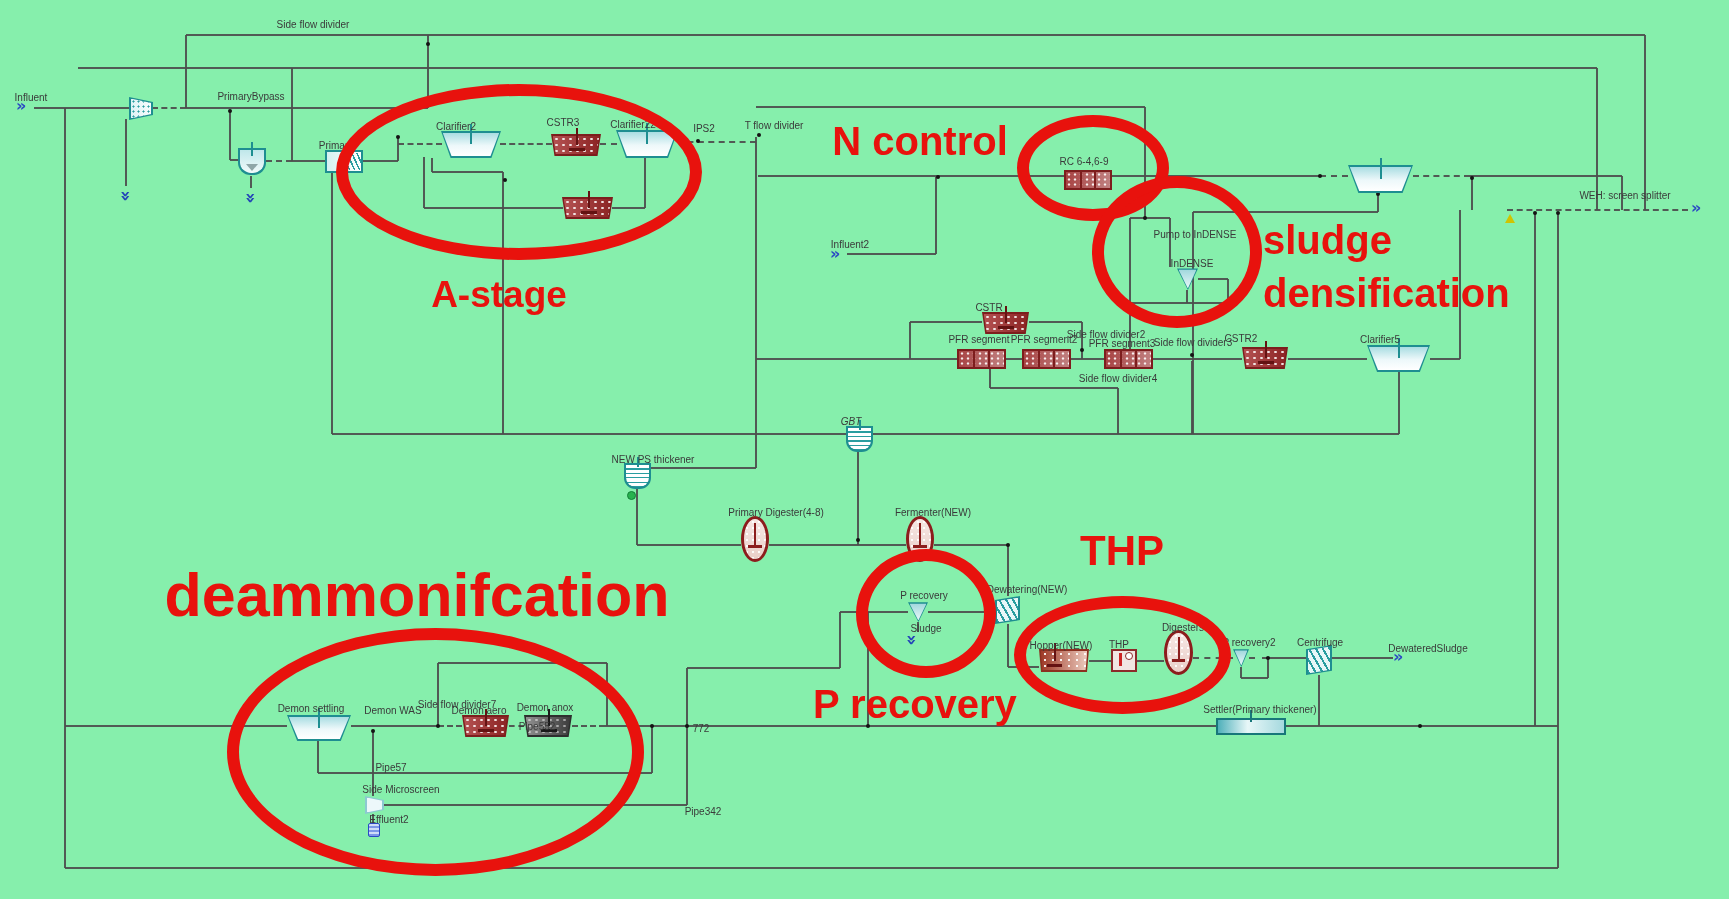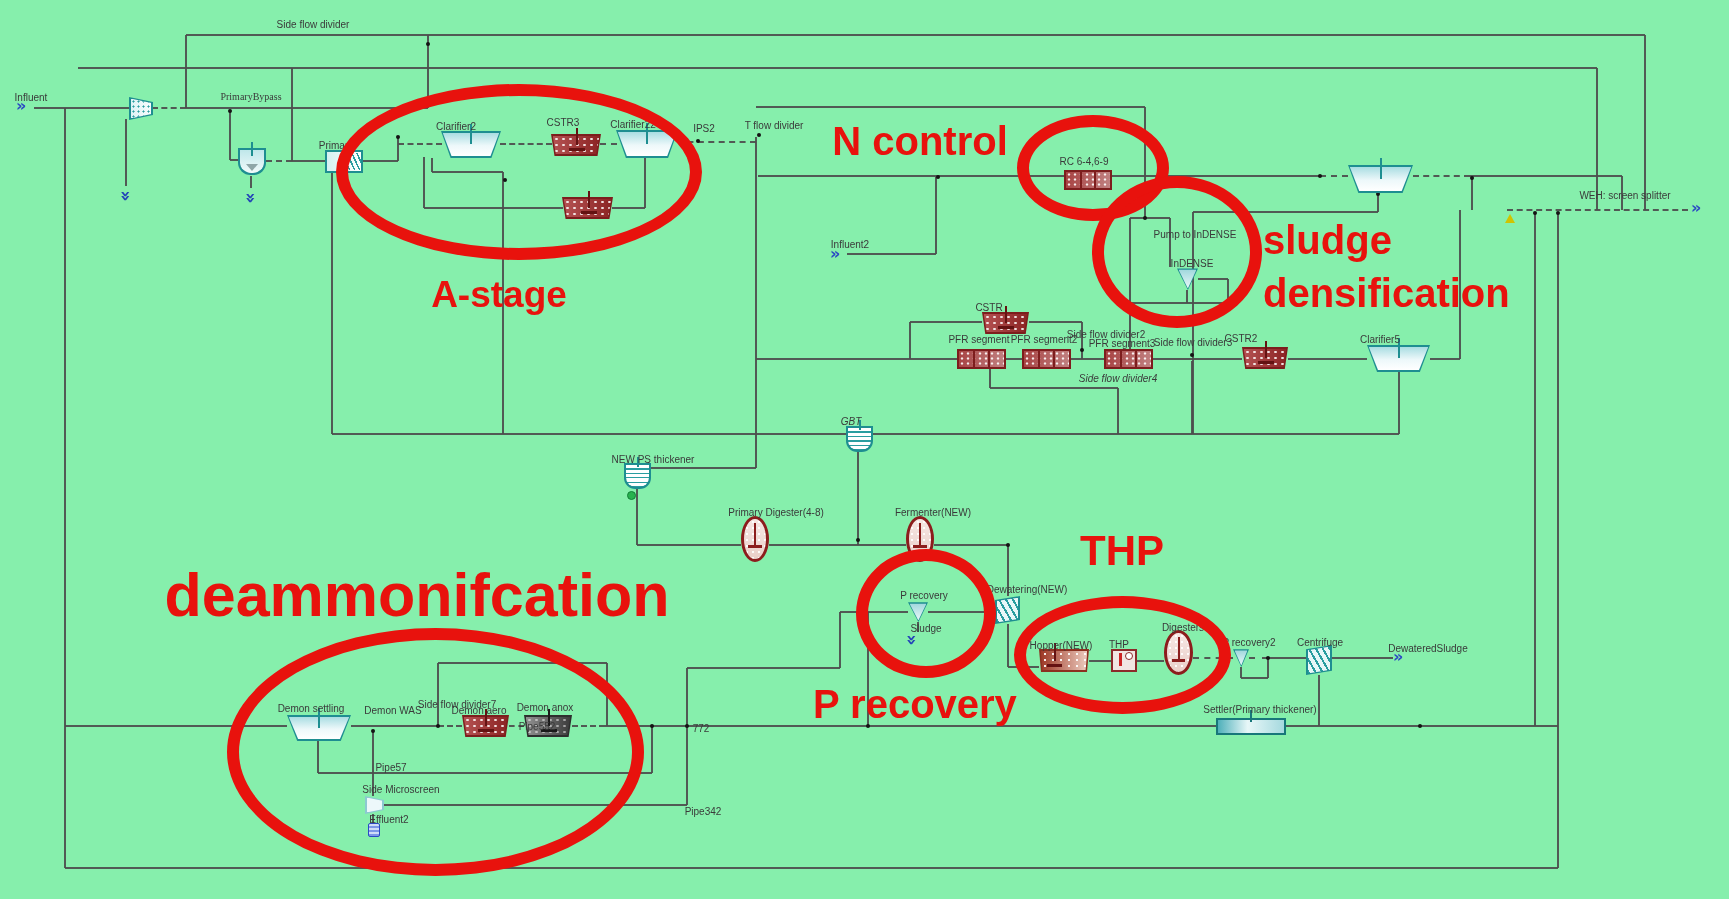--- a/index.html
+++ b/index.html
@@ -415,39 +415,39 @@
     </div>
     <div class="unit u-screen2" style="left: 365px; top: 796px; width: 19px; height: 18px;">
       <b>
         <i></i>
       </b>
     </div>
     <div class="unit u-etank" style="left: 368px; top: 823px; width: 12px; height: 14px;"></div>
     <div class="unit u-flowr" style="left: 1691px; top: 203px; width: 15px; height: 12px;"></div>
     <div class="lbl" style="left: 313px; top: 24px;">Side flow divider</div>
     <div class="lbl" style="left: 31px; top: 97px;">Influent</div>
-    <div class="lbl" style="left: 251px; top: 96px; font-family: Liberation Serif, serif;">PrimaryBypass</div>
+    <div class="lbl" style="left: 251px; top: 96px;">PrimaryBypass</div>
     <div class="lbl" style="left: 336px; top: 145px;">Primary</div>
     <div class="lbl" style="left: 456px; top: 126px;">Clarifier2</div>
     <div class="lbl" style="left: 563px; top: 122px;">CSTR3</div>
     <div class="lbl" style="left: 633px; top: 124px;">Clarifier22</div>
     <div class="lbl" style="left: 704px; top: 128px;">IPS2</div>
     <div class="lbl" style="left: 774px; top: 125px;">T flow divider</div>
     <div class="lbl" style="left: 842px; top: 244px; margin-left: 8px;">Influent2</div>
     <div class="lbl" style="left: 1084px; top: 161px;">RC 6-4,6-9</div>
     <div class="lbl" style="left: 1195px; top: 234px;">Pump to InDENSE</div>
     <div class="lbl" style="left: 1192px; top: 263px;">InDENSE</div>
     <div class="lbl" style="left: 989px; top: 307px;">CSTR</div>
     <div class="lbl" style="left: 979px; top: 339px;">PFR segment</div>
     <div class="lbl" style="left: 1044px; top: 339px;">PFR segment2</div>
     <div class="lbl" style="left: 1106px; top: 334px;">Side flow divider2</div>
     <div class="lbl" style="left: 1122px; top: 343px;">PFR segment3</div>
     <div class="lbl" style="left: 1193px; top: 342px;">Side flow divider3</div>
     <div class="lbl" style="left: 1241px; top: 338px;">CSTR2</div>
-    <div class="lbl" style="left: 1118px; top: 378px; font-style: italic;">Side flow divider4</div>
+    <div class="lbl" style="left: 1118px; top: 378px;">Side flow divider4</div>
     <div class="lbl" style="left: 1380px; top: 339px;">Clarifier5</div>
     <div class="lbl" style="left: 1625px; top: 195px;">WEH: screen splitter</div>
     <div class="lbl" style="left: 1760px; top: 200px; margin-top: 12px;">Effluent</div>
     <div class="lbl" style="left: 851px; top: 421px; font-style: italic;">GBT</div>
     <div class="lbl" style="left: 653px; top: 459px;">NEW PS thickener</div>
     <div class="lbl" style="left: 776px; top: 512px;">Primary Digester(4-8)</div>
     <div class="lbl" style="left: 933px; top: 512px;">Fermenter(NEW)</div>
     <div class="lbl" style="left: 924px; top: 595px;">P recovery</div>
     <div class="lbl" style="left: 926px; top: 628px;">Sludge</div>
     <div class="lbl" style="left: 1027px; top: 589px;">Dewatering(NEW)</div>

